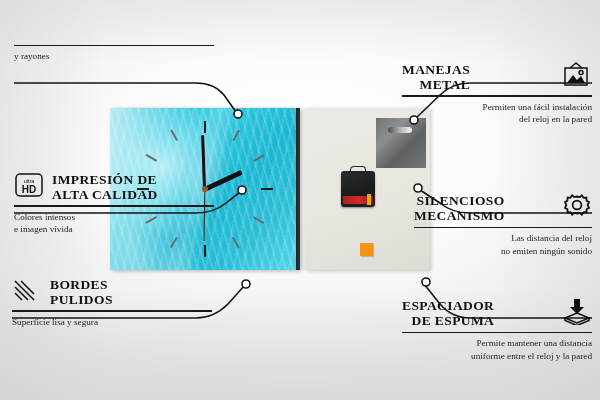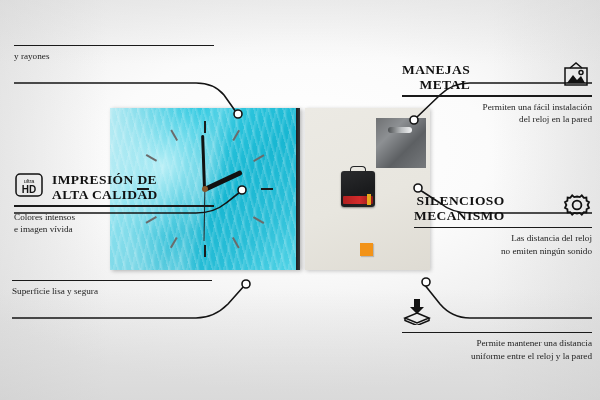--- a/index.html
+++ b/index.html
@@ -193,20 +193,36 @@
     </div>
   </div>
   <div class="rule"></div>
   <div class="desc">
     <div>Colores intensos</div>
     <div>e imagen vívida</div>
   </div>
 </div>
 
 <div class="callout left c-bordes">
+  <div class="head">
+    <span class="icon">
+      <svg width="30" height="24" viewBox="0 0 30 24">
+          <g stroke="#111" stroke-width="1.6" fill="none">
+        <path d="M3 3 L22 22"></path>
+            <path d="M3 9 L16 22"></path>
+            <path d="M3 15 L10 22"></path>
+            <path d="M9 3 L22 16"></path>
+      </g>
+        </svg>
+    </span>
+    <div class="title">
+      <div>BORDES</div>
+      <div>PULIDOS</div>
+    </div>
+  </div>
   <div class="rule"></div>
   <div class="desc">
     <div>Superficie lisa y segura</div>
   </div>
 </div>
 
 <div class="callout right c-manejas">
   <div class="head">
     <div class="title">
       <div>MANEJAS</div>
@@ -247,20 +263,24 @@
   </div>
   <div class="rule"></div>
   <div class="desc">
     <div>Las distancia del reloj</div>
     <div>no emiten ningún sonido</div>
   </div>
 </div>
 
 <div class="callout right c-espaciador">
   <div class="head">
+    <div class="title">
+      <div>ESPACIADOR</div>
+      <div>DE ESPUMA</div>
+    </div>
     <span class="icon">
       <svg width="30" height="28" viewBox="0 0 30 28">
         <path d="M12 2 L18 2 L18 10 L22 10 L15 17 L8 10 L12 10 Z" fill="#111"></path>
         <path d="M15 16 L27 21 L15 26 L3 21 Z" fill="none" stroke="#111" stroke-width="1.5"></path>
         <path d="M3 21 L3 23.5 L15 28.5 L27 23.5 L27 21" fill="none" stroke="#111" stroke-width="1.5"></path>
       </svg>
     </span>
   </div>
   <div class="rule"></div>
   <div class="desc">

